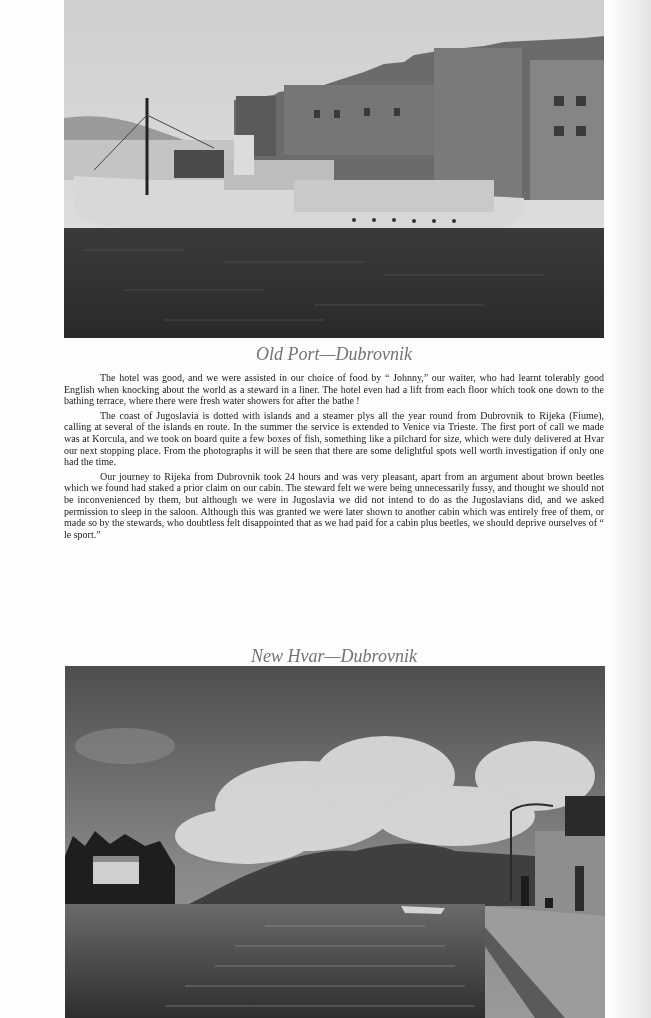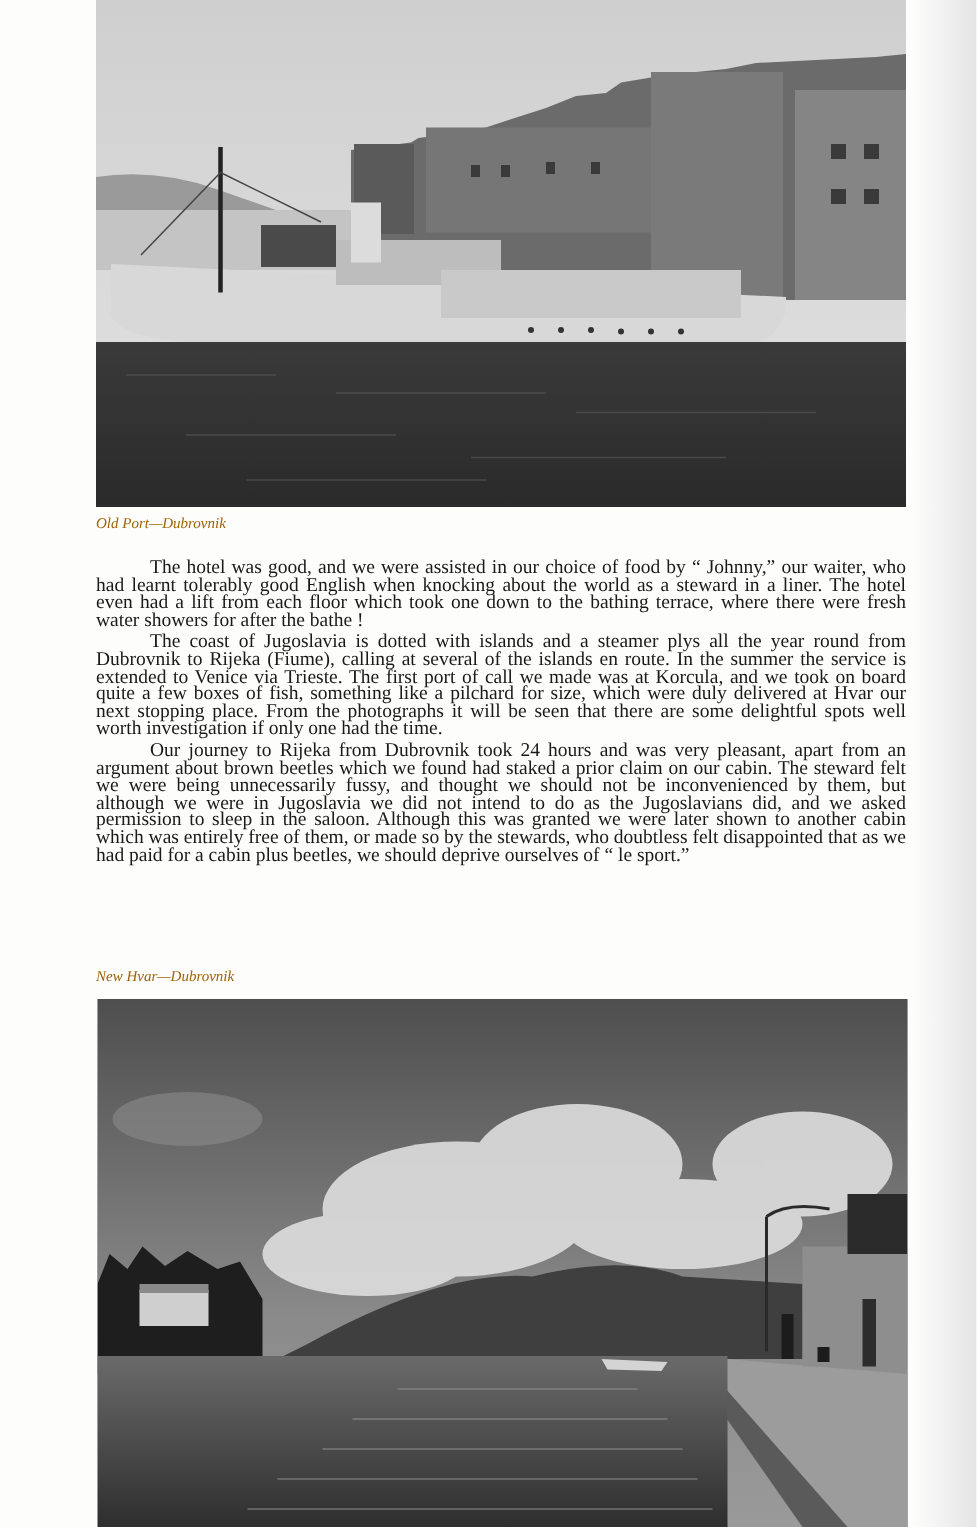--- a/index.html
+++ b/index.html
@@ -13,28 +13,28 @@
     position:absolute; right:0; top:0; width:42px; height:1018px;
     background:linear-gradient(to right, #fdfdfc 0%, #f2f2f2 45%, #e4e4e4 100%);
   }
   .photo {
     position:absolute; overflow:hidden; background:#555;
   }
   .photo svg { display:block; width:100%; height:100%; }
   #photo-old { left:64px; top:0px; width:540px; height:338px; }
   #photo-new { left:65px; top:666px; width:540px; height:352px; }
   .caption {
-    position:absolute; left:64px; width:540px; text-align:left;
-    font-style:italic; font-size:10px; color:#a16207;
+    position:absolute; left:64px; width:540px; text-align:center;
+    font-style:italic; font-size:18px; color:#737373;
   }
   #caption-old { top:344px; }
   #caption-new { top:646px; }
   .body-text {
     position:absolute; left:64px; width:540px; top:372px;
-    font-size:13px; line-height:11.6px; text-align:justify;
+    font-size:10px; line-height:11.6px; text-align:justify;
   }
   .body-text p { margin:0 0 3px 0; text-indent:36px; }
 </style>
 </head>
 <body>
 
 <div class="edge-shadow"></div>
 
 <div class="photo" id="photo-old">
   <svg viewBox="0 0 540 338" preserveAspectRatio="none">

